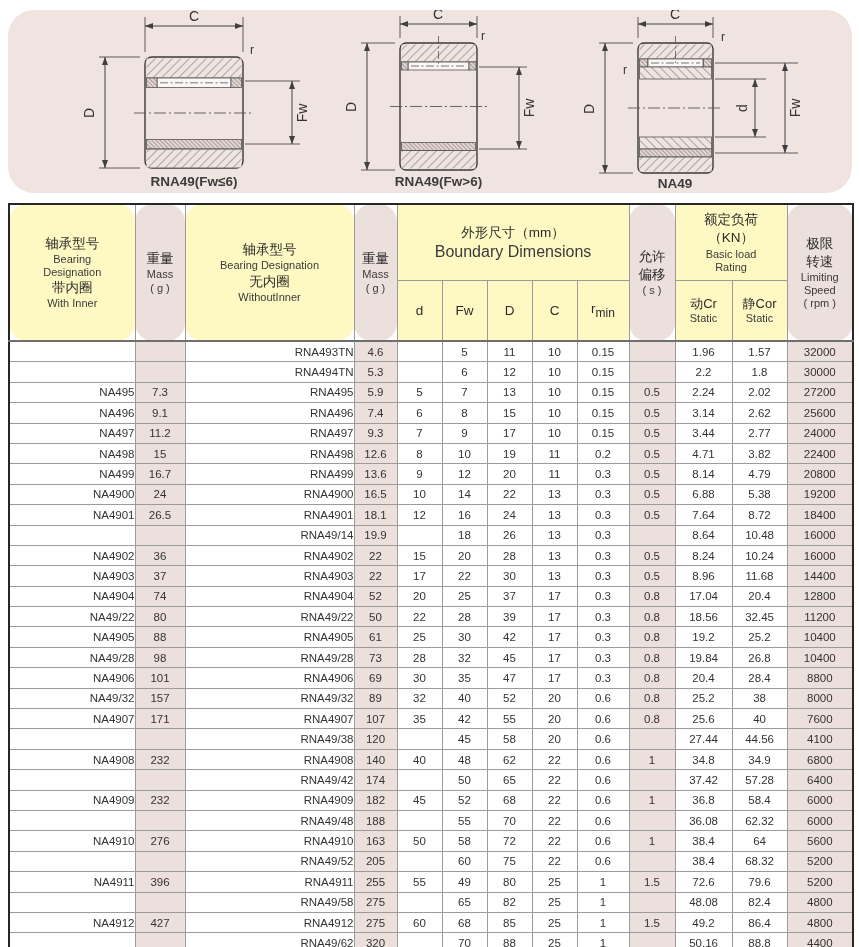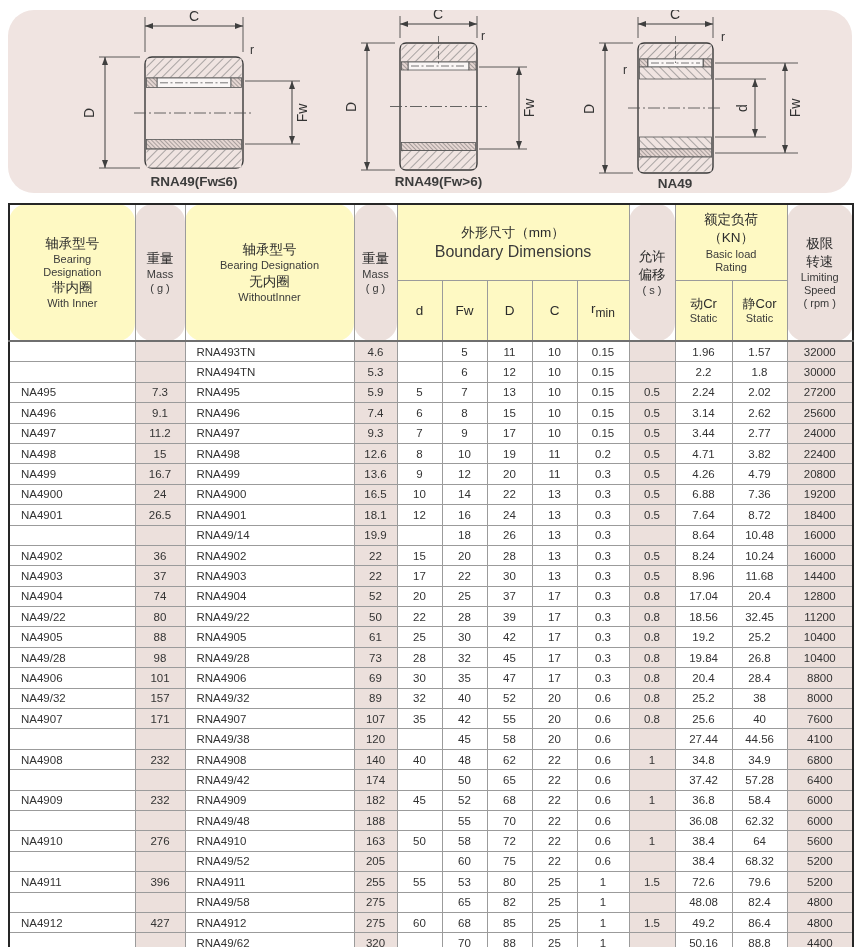--- a/index.html
+++ b/index.html
@@ -29,21 +29,21 @@
   thead th{background:#fef9c3;vertical-align:middle;text-align:center;font-weight:normal;}
   thead tr.h1 th{height:75px;}
   thead tr.h2 th{height:59px;border-bottom:2px solid #6f6f6f;}
   thead th[rowspan]{border-bottom:2px solid #6f6f6f;border-radius:18px;}
   .zh{font-size:13.5px;color:#2c2c2c;line-height:1.35;}
   .zh2{font-size:13px;color:#2c2c2c;line-height:1.25;}
   .en{font-size:11px;color:#3a3a3a;line-height:1.2;}
   .dimh{font-size:13.5px;color:#2c2c2c;}
   .dimh sub{font-size:12px;}
   td{font-size:11.5px;color:#333;text-align:center;height:19.4px;}
-  td.al{text-align:left;padding-left:11px;}
+  td.al{text-align:right;padding-left:11px;}
   .shade{background:#ece0dc;}
   tbody tr.grp td{border-top:1.6px solid #787878;}
   tbody tr.sub td{border-top:1px solid #cdc3bf;}
 </style>
 </head>
 <body>
 
 <div class="page">
 
   <div class="banner">
@@ -330,37 +330,37 @@
       <td class="al">NA499</td>
       <td class="shade">16.7</td>
       <td class="al">RNA499</td>
       <td class="shade">13.6</td>
       <td>9</td>
       <td>12</td>
       <td>20</td>
       <td>11</td>
       <td>0.3</td>
       <td class="shade">0.5</td>
-      <td>4.26</td>
+      <td>8.14</td>
       <td>4.79</td>
       <td class="shade">20800</td>
     </tr>
         <tr class="grp">
       <td class="al">NA4900</td>
       <td class="shade">24</td>
       <td class="al">RNA4900</td>
       <td class="shade">16.5</td>
       <td>10</td>
       <td>14</td>
       <td>22</td>
       <td>13</td>
       <td>0.3</td>
       <td class="shade">0.5</td>
       <td>6.88</td>
-      <td>7.36</td>
+      <td>5.38</td>
       <td class="shade">19200</td>
     </tr>
         <tr class="grp">
       <td class="al">NA4901</td>
       <td class="shade">26.5</td>
       <td class="al">RNA4901</td>
       <td class="shade">18.1</td>
       <td>12</td>
       <td>16</td>
       <td>24</td>
@@ -625,21 +625,21 @@
       <td>38.4</td>
       <td>68.32</td>
       <td class="shade">5200</td>
     </tr>
         <tr class="grp">
       <td class="al">NA4911</td>
       <td class="shade">396</td>
       <td class="al">RNA4911</td>
       <td class="shade">255</td>
       <td>55</td>
-      <td>53</td>
+      <td>49</td>
       <td>80</td>
       <td>25</td>
       <td>1</td>
       <td class="shade">1.5</td>
       <td>72.6</td>
       <td>79.6</td>
       <td class="shade">5200</td>
     </tr>
         <tr class="sub">
       <td class="al"></td>

